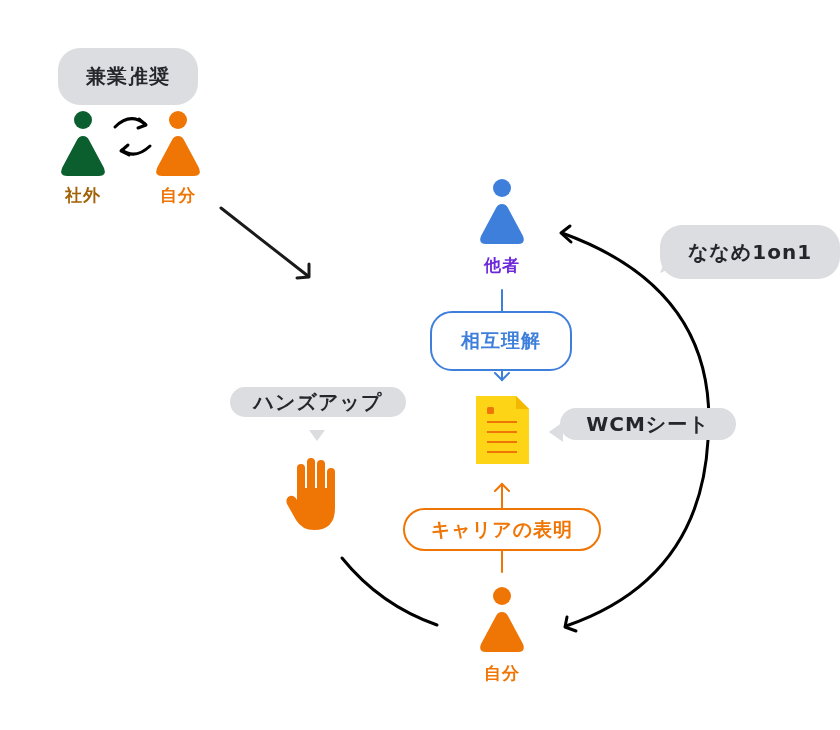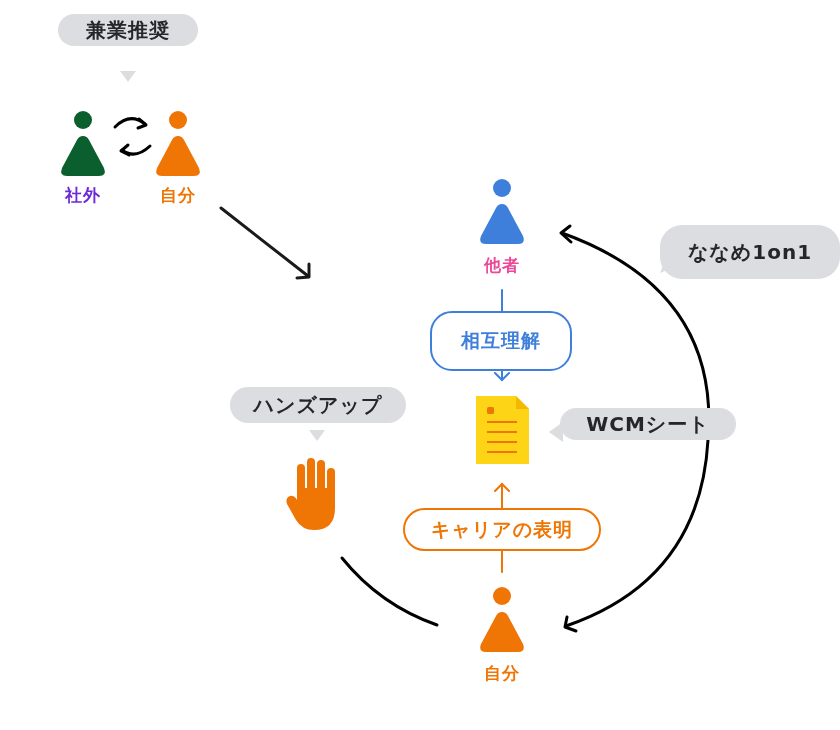--- a/index.html
+++ b/index.html
@@ -46,44 +46,44 @@
 
   <g fill="none" stroke="#000" stroke-width="3" stroke-linecap="round" stroke-linejoin="round">
     <path d="M562 233 Q720 290 708 440 Q700 580 566 626"></path>
     <path d="M570 226 L561 233 L571 242"></path>
     <path d="M567 617 L565 627 L576 631"></path>
   </g>
 
   <path d="M342 558 Q380 605 437 625" fill="none" stroke="#000" stroke-width="3" stroke-linecap="round"></path>
 </svg>
 
-<div class="bubble" style="left:58px; top:14px; width:140px; height:32px;text-align:right;">
+<div class="bubble" style="left:58px; top:48px; width:140px; height:57px;text-align:right;">
   <span>兼業推奨</span>
 </div>
 <svg class="abs" style="left:118px; top:71px;" width="20" height="12">
     <path d="M2 0 L10 11 L18 0 Z" fill="#dcdde1"></path>
   </svg>
 
 <svg class="abs" style="left:58px; top:110px;" width="50" height="72">
   <circle cx="25" cy="10" r="9" fill="#0b5e2e"></circle>
   <path d="M25 26 Q21 26 19 30 L4 58 Q1 66 9 66 L41 66 Q49 66 46 58 L31 30 Q29 26 25 26 Z" fill="#0b5e2e"></path>
 </svg>
-<div class="label" style="left:53px; top:184px; color:#6d28d9;">社外</div>
+<div class="label" style="left:53px; top:184px; color:#a16207;">社外</div>
 
 <svg class="abs" style="left:153px; top:110px;" width="50" height="72">
   <circle cx="25" cy="10" r="9" fill="#ef7505"></circle>
   <path d="M25 26 Q21 26 19 30 L4 58 Q1 66 9 66 L41 66 Q49 66 46 58 L31 30 Q29 26 25 26 Z" fill="#ef7505"></path>
 </svg>
 <div class="label" style="left:148px; top:184px; color:#ef7505;">自分</div>
 
 <svg class="abs" style="left:477px; top:178px;" width="50" height="72">
   <circle cx="25" cy="10" r="9" fill="#3f7fdc"></circle>
   <path d="M25 26 Q21 26 19 30 L4 58 Q1 66 9 66 L41 66 Q49 66 46 58 L31 30 Q29 26 25 26 Z" fill="#3f7fdc"></path>
 </svg>
-<div class="label" style="left:472px; top:254px; color:#ec4899;">他者</div>
+<div class="label" style="left:472px; top:254px; color:#6d28d9;">他者</div>
 
 <div class="pill" style="left:430px; top:311px; width:142px; height:60px; border-color:#3f7fdc; color:#3f7fdc;">
   <span>相互理解</span>
 </div>
 
 <svg class="abs" style="left:476px; top:396px;" width="54" height="70">
   <path d="M0 0 L40 0 L53 13 L53 68 L0 68 Z" fill="#fdd416"></path>
   <path d="M40 0 L53 13 L40 13 Z" fill="#f5b800"></path>
   <rect x="11" y="11" width="7" height="7" rx="1.5" fill="#ef7505"></rect>
   <rect x="11" y="25" width="30" height="2" fill="#ef7505"></rect>
@@ -102,21 +102,21 @@
 <div class="pill" style="left:403px; top:508px; width:198px; height:43px; border-color:#ef7505; color:#ef7505;">
   <span>キャリアの表明</span>
 </div>
 
 <svg class="abs" style="left:477px; top:586px;" width="50" height="72">
   <circle cx="25" cy="10" r="9" fill="#ef7505"></circle>
   <path d="M25 26 Q21 26 19 30 L4 58 Q1 66 9 66 L41 66 Q49 66 46 58 L31 30 Q29 26 25 26 Z" fill="#ef7505"></path>
 </svg>
 <div class="label" style="left:472px; top:662px; color:#ef7505;">自分</div>
 
-<div class="bubble" style="left:230px; top:387px; width:176px; height:36px;align-items:center;">
+<div class="bubble" style="left:230px; top:387px; width:176px; height:30px;align-items:center;">
   <span>ハンズアップ</span>
 </div>
 <svg class="abs" style="left:307px; top:430px;" width="20" height="12">
     <path d="M2 0 L10 11 L18 0 Z" fill="#dcdde1"></path>
   </svg>
 
 <svg class="abs" style="left:286px; top:458px;" width="56" height="74">
   <g fill="#ef7505">
     <rect x="11" y="6" width="8" height="36" rx="4"></rect>
     <rect x="21" y="0" width="8" height="40" rx="4"></rect>

